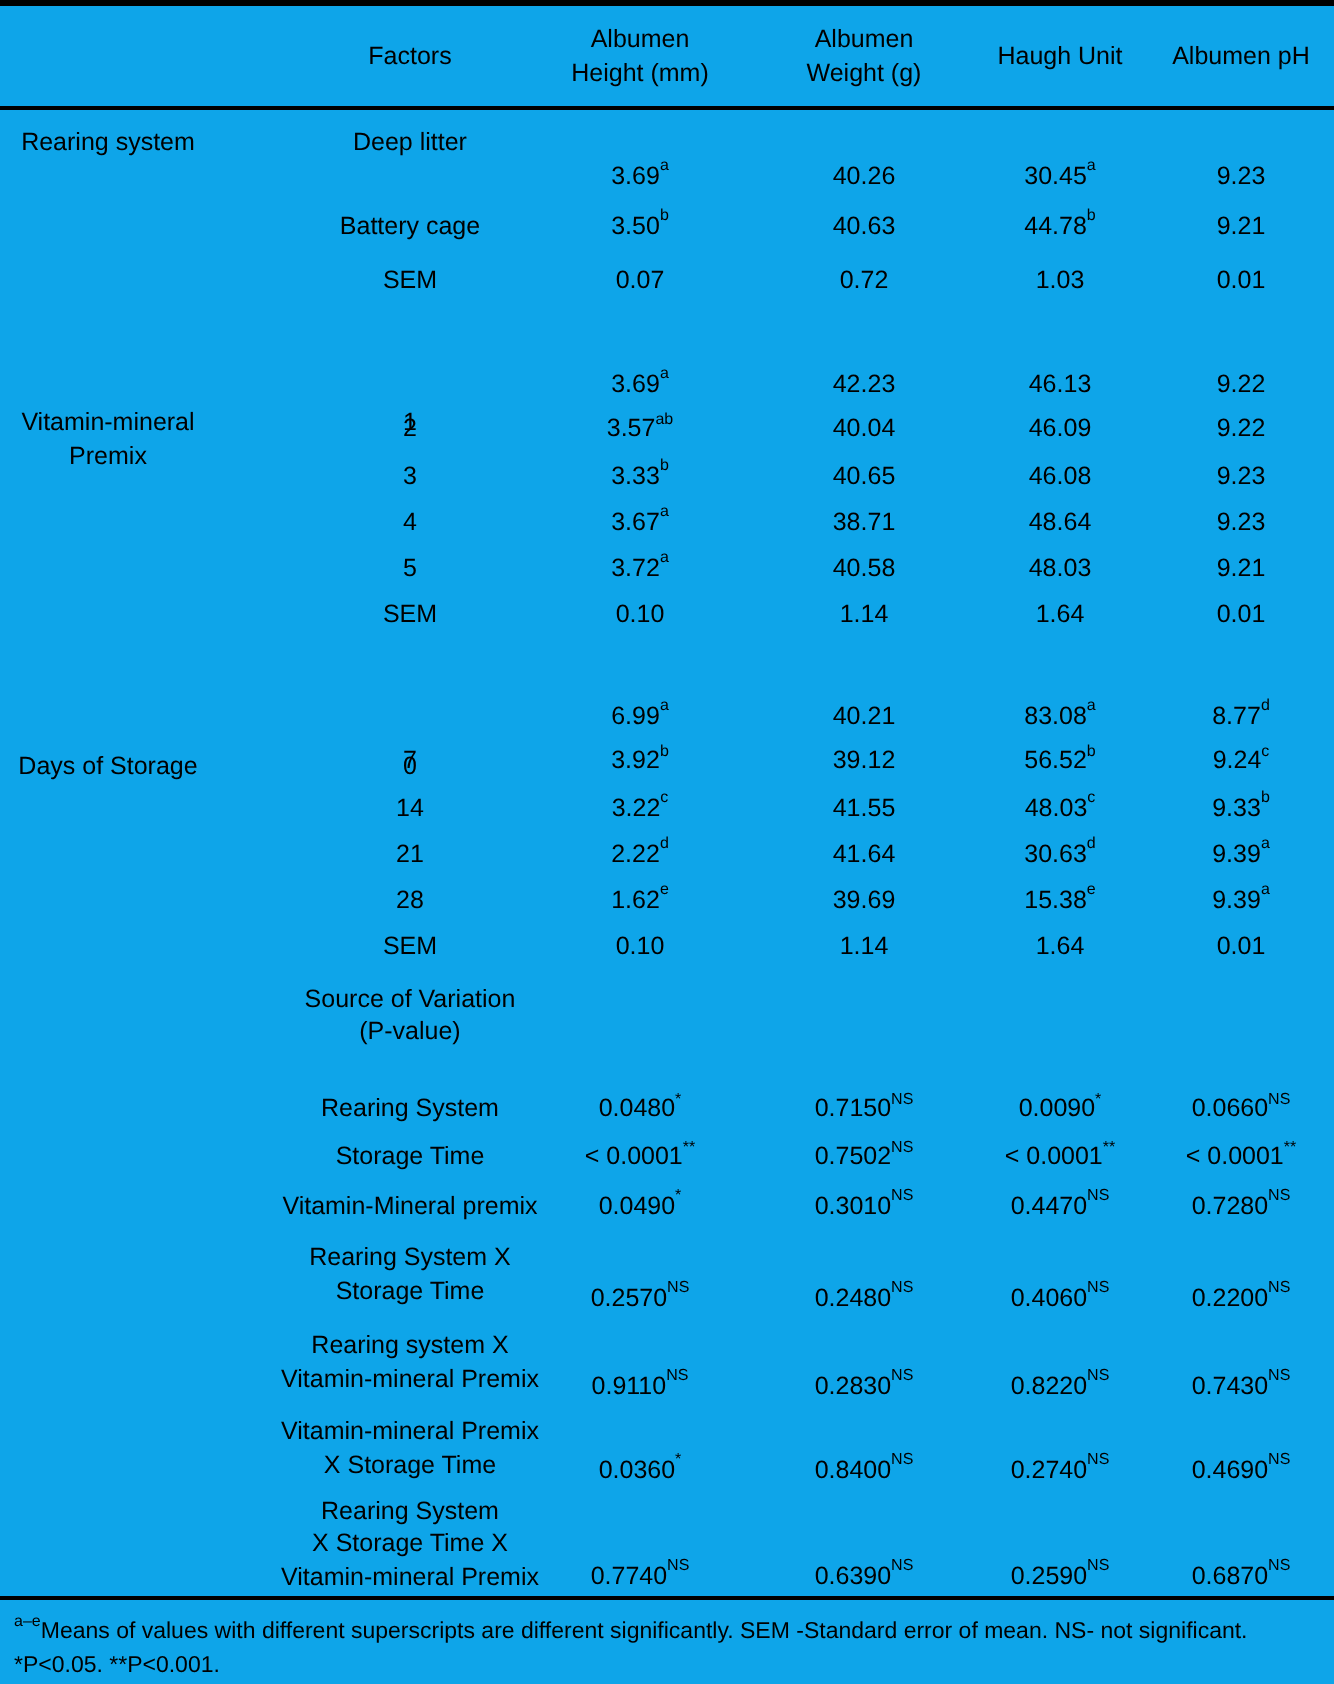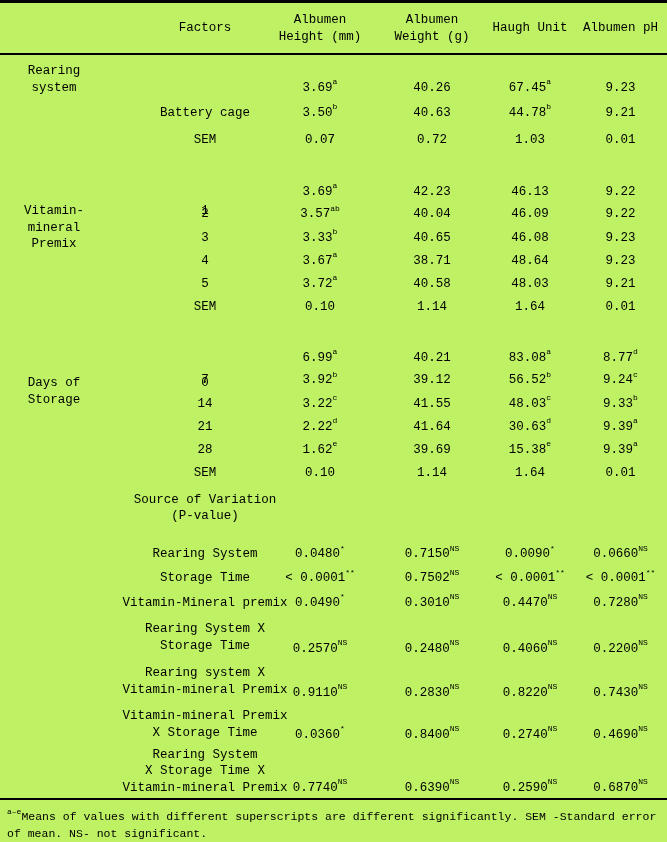--- a/index.html
+++ b/index.html
@@ -1,20 +1,20 @@
 <!DOCTYPE html>
 <html><head>
 <meta charset="utf-8">
 <style>
   html,body{margin:0;padding:0;background:#ffffff;}
   .page{
     position:relative;
     width:667px;height:842px;
-    background:#bef264;color:#000000;
-    font-family:Liberation Mono, monospace;
+    background:#0ea5e9;color:#000000;
+    font-family:Liberation Sans, sans-serif;
     overflow:hidden;
   }
   .tbl{
     width:667px;
     border-top:3px solid #000;
     border-bottom:2px solid #000;
     box-sizing:border-box;
   }
   .row{position:relative;}
   .hdr{height:50px;border-bottom:2px solid #000;}
@@ -63,23 +63,24 @@
       <span class="cell c3">Albumen
 Height (mm)</span>
       <span class="cell c4">Albumen
 Weight (g)</span>
       <span class="cell c5">Haugh Unit</span>
       <span class="cell c6">Albumen pH</span>
     </div>
 
     <div class="row raised" style="height:44px">
       <span class="cell c1 group">Rearing system</span>
+      <span class="cell c2 factor">Deep litter</span>
       <span class="cell c3 val"><span>3.69</span><sup class="sp">a</sup></span>
       <span class="cell c4 val"><span>40.26</span><sup class="sp"></sup></span>
-      <span class="cell c5 val"><span>67.45</span><sup class="sp">a</sup></span>
+      <span class="cell c5 val"><span>30.45</span><sup class="sp">a</sup></span>
       <span class="cell c6 val"><span>9.23</span><sup class="sp"></sup></span>
     </div>
 
     <div class="row" style="height:27px">
       <span class="cell c2 factor">Battery cage</span>
       <span class="cell c3 val"><span>3.50</span><sup class="sp">b</sup></span>
       <span class="cell c4 val"><span>40.63</span><sup class="sp"></sup></span>
       <span class="cell c5 val"><span>44.78</span><sup class="sp">b</sup></span>
       <span class="cell c6 val"><span>9.21</span><sup class="sp"></sup></span>
     </div>

